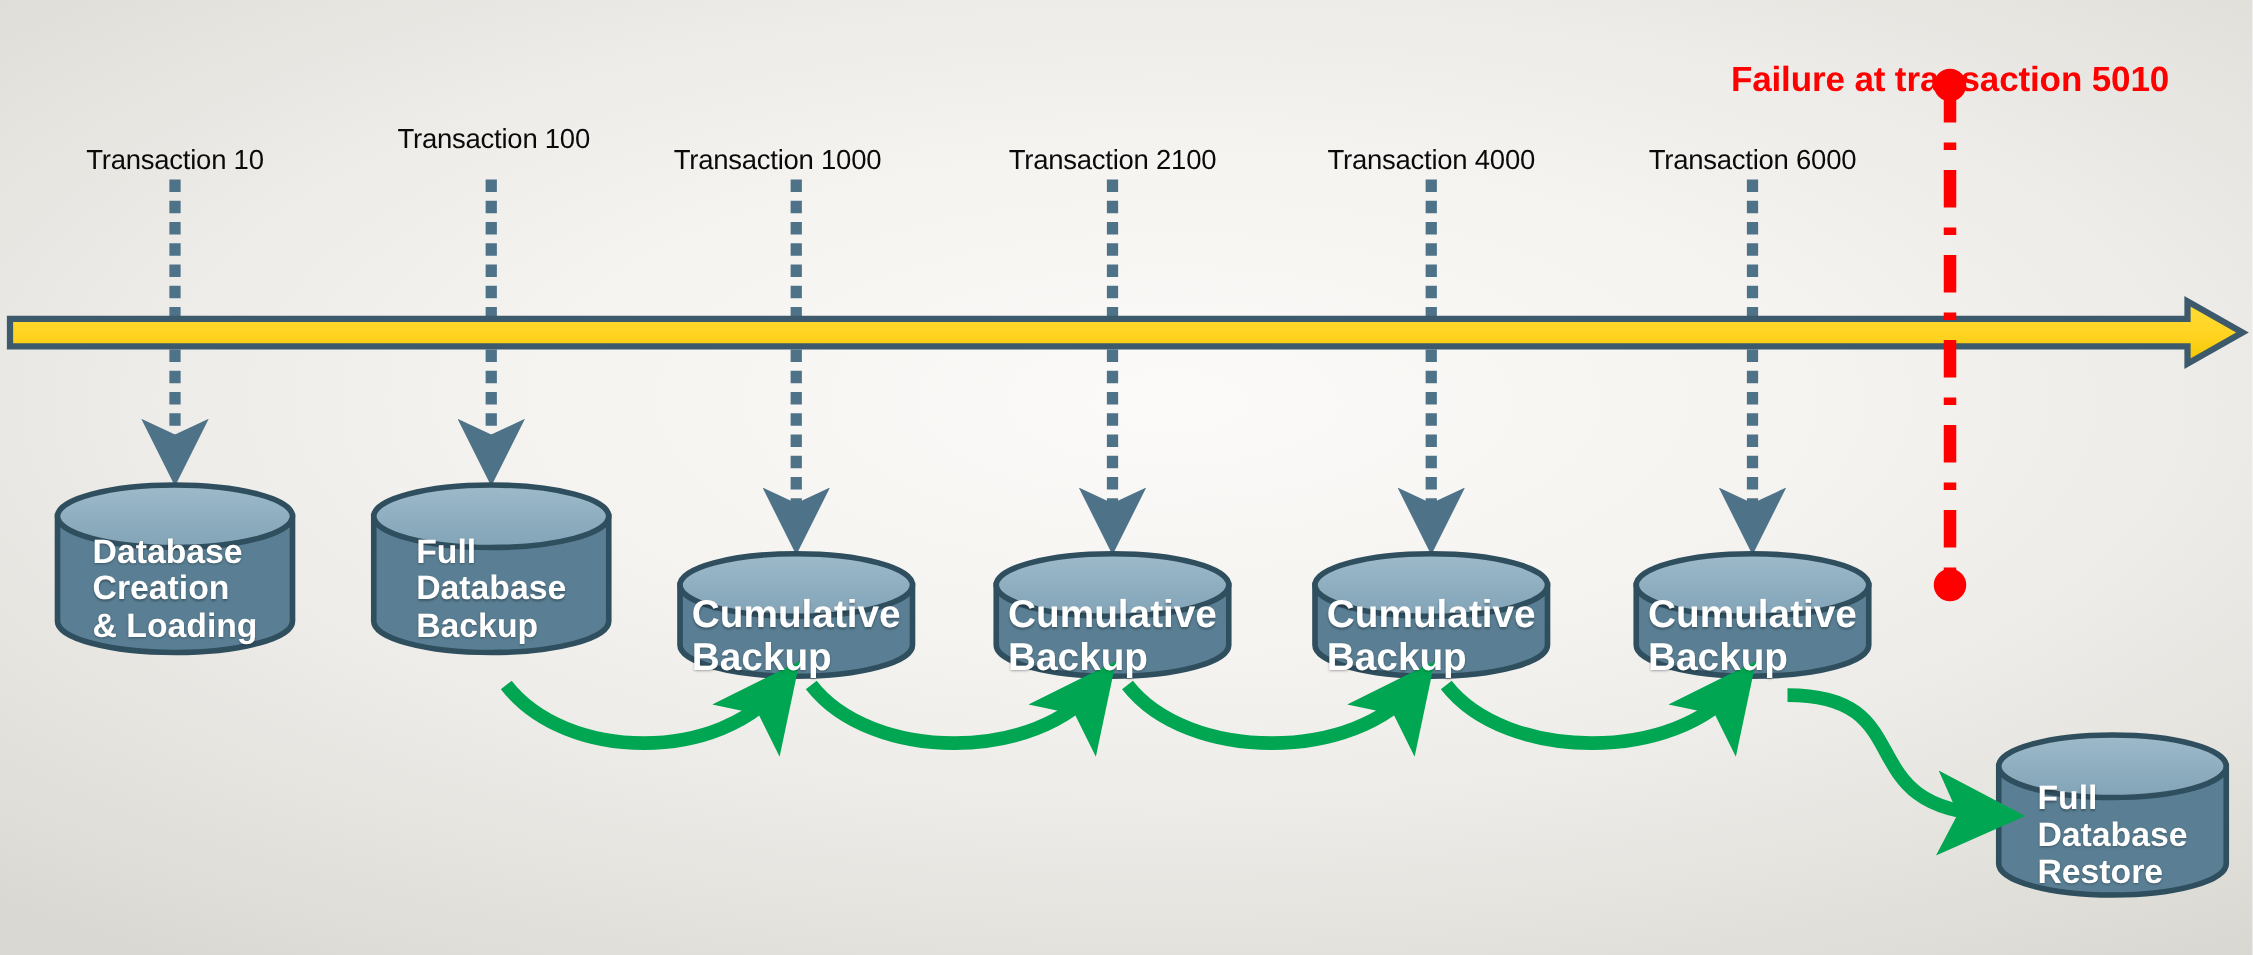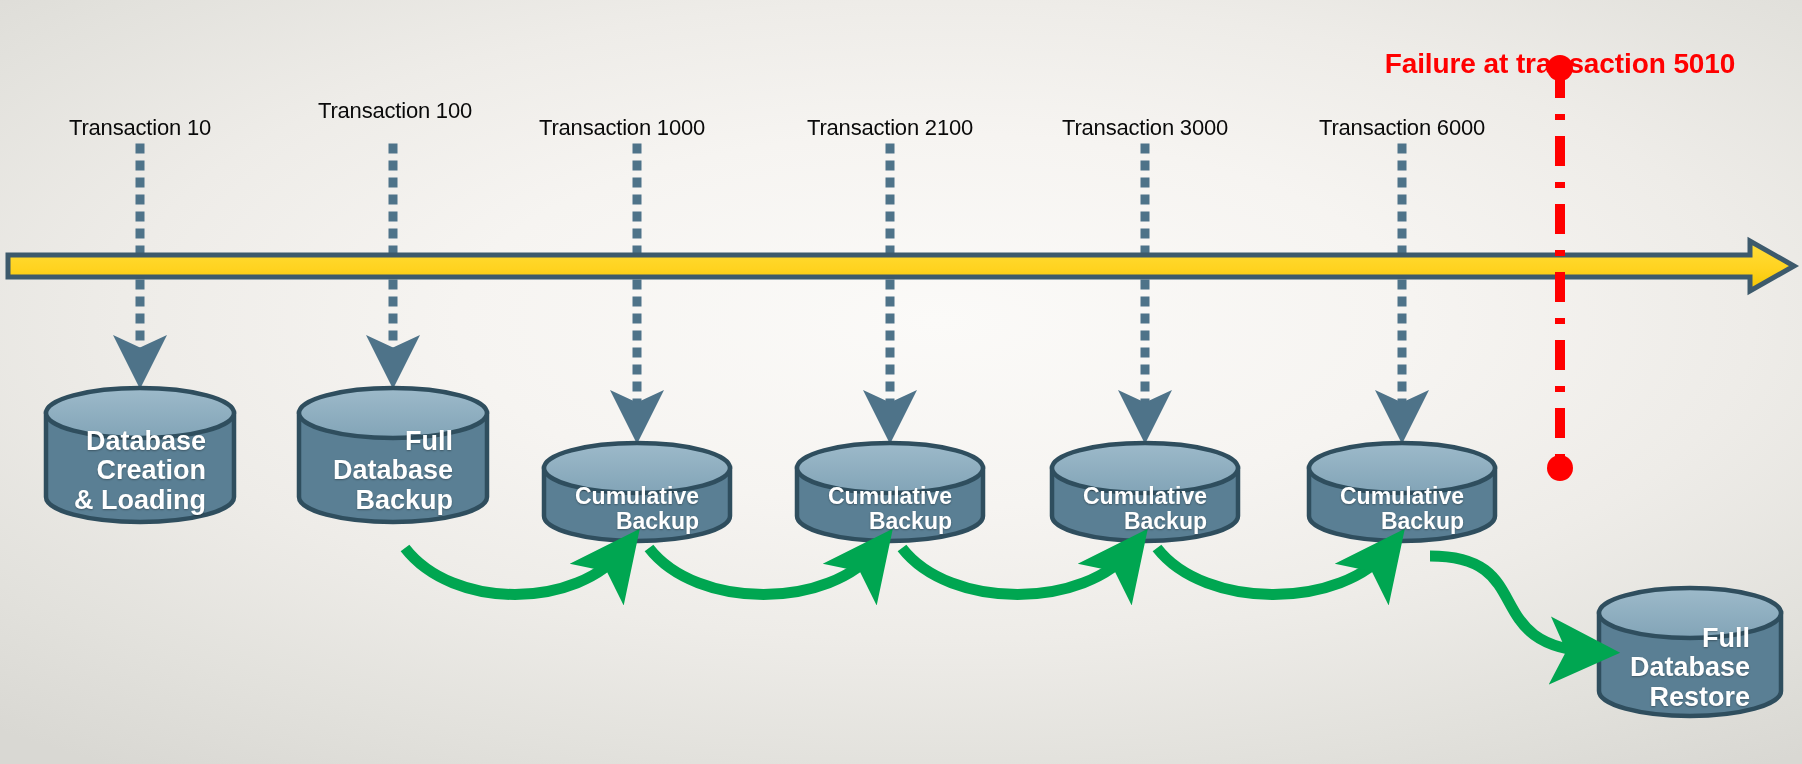--- a/index.html
+++ b/index.html
@@ -16,27 +16,27 @@
     position:absolute;font-size:22px;color:#0a0a0a;
     white-space:nowrap;letter-spacing:-.2px;
     transform:translateX(-50%);
   }
   .fail-label{
     position:absolute;font-size:28px;font-weight:bold;color:#ff0000;
     white-space:nowrap;transform:translateX(-50%);letter-spacing:-.1px;
   }
   .cyl-text{
     position:absolute;color:#ffffff;font-weight:bold;
-    text-align:right;line-height:1.1;
+    text-align:left;line-height:1.1;
     text-shadow:0 1px 2px rgba(0,0,0,.32);
     transform:translate(-50%,-50%);
     pointer-events:none;white-space:pre-line;
   }
   .t-big{font-size:27px;}
-  .t-small{font-size:23px;}
+  .t-small{font-size:31px;}
 </style>
 </head>
 <body>
 
 <div id="stage">
 
   <svg id="layer" viewBox="0 0 1802 764">
     <defs>
       <linearGradient id="cylTopGrad" x1="0" y1="0" x2="0" y2="1">
         <stop offset="0%" stop-color="#9DBACA"></stop>
@@ -113,21 +113,21 @@
         <path d="M1157,548 C1205,610 1342,610 1390,548" fill="none" stroke="#00A651" stroke-width="11" stroke-linecap="butt" marker-end="url(#greenHead)"></path>
         <path d="M1430,556 C1540,556 1476,648 1596,652" fill="none" stroke="#00A651" stroke-width="11" stroke-linecap="butt" marker-end="url(#greenHead)"></path>
       </g>
   </svg>
 
   <div id="labels-layer">
       <div class="tx-label" style="left: 140px; top: 115px;">Transaction 10</div>
       <div class="tx-label" style="left: 395px; top: 98px;">Transaction 100</div>
       <div class="tx-label" style="left: 622px; top: 115px;">Transaction 1000</div>
       <div class="tx-label" style="left: 890px; top: 115px;">Transaction 2100</div>
-      <div class="tx-label" style="left: 1145px; top: 115px;">Transaction 3000</div>
+      <div class="tx-label" style="left: 1145px; top: 115px;">Transaction 4000</div>
       <div class="tx-label" style="left: 1402px; top: 115px;">Transaction 6000</div>
     </div>
   <div id="cyltext-layer">
       <div class="cyl-text t-big" style="left: 140px; top: 471.5px;">Database
 Creation
 &amp; Loading</div>
       <div class="cyl-text t-big" style="left: 393px; top: 471.5px;">Full
 Database
 Backup</div>
       <div class="cyl-text t-small" style="left: 637px; top: 508.5px;">Cumulative

